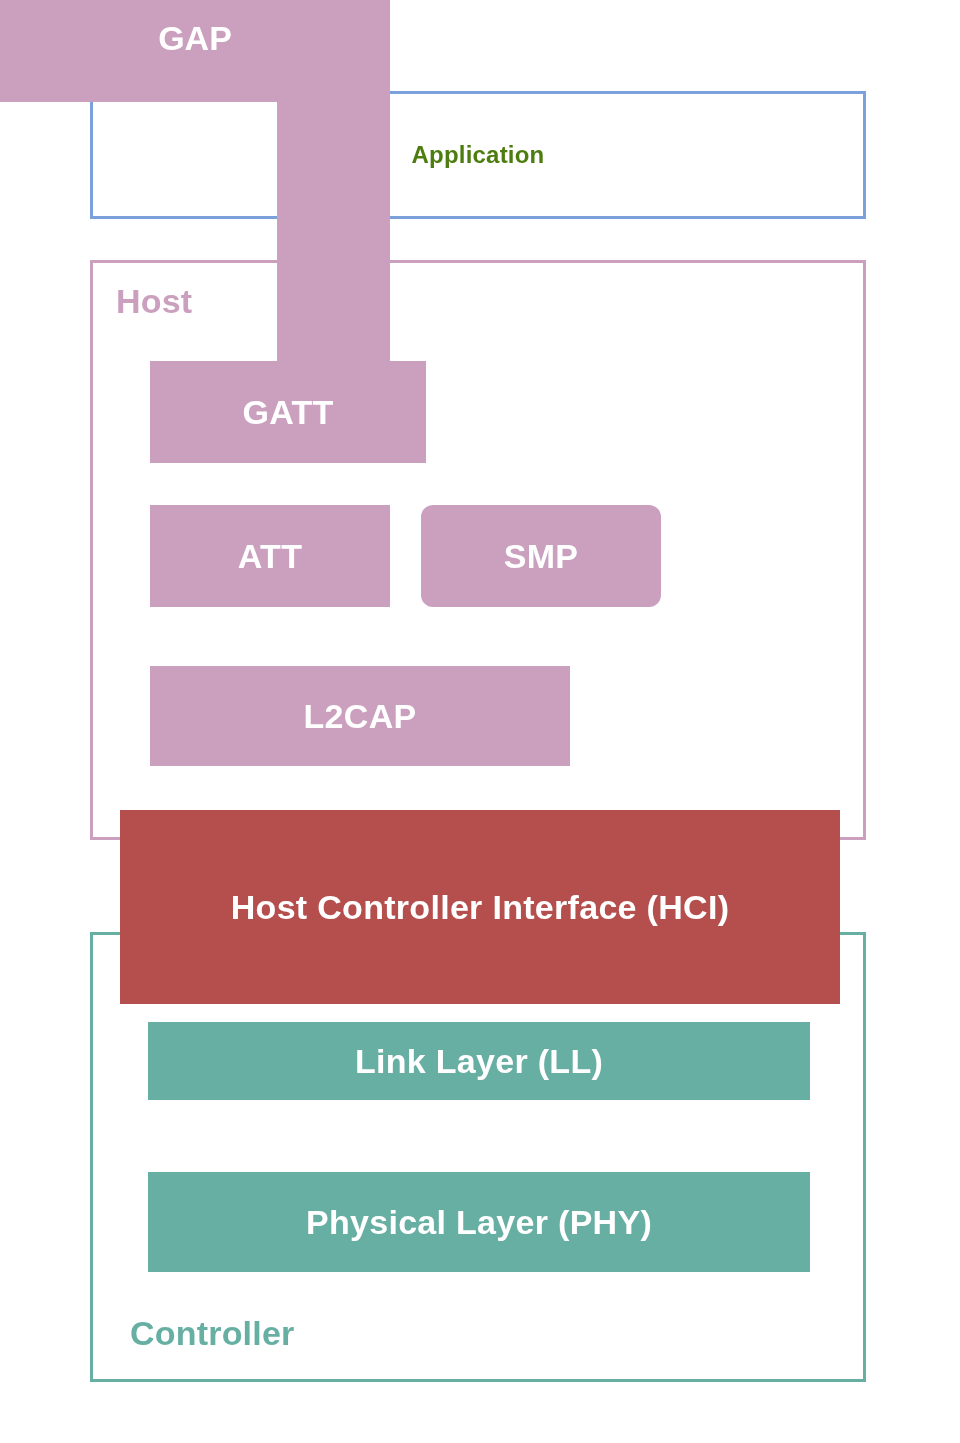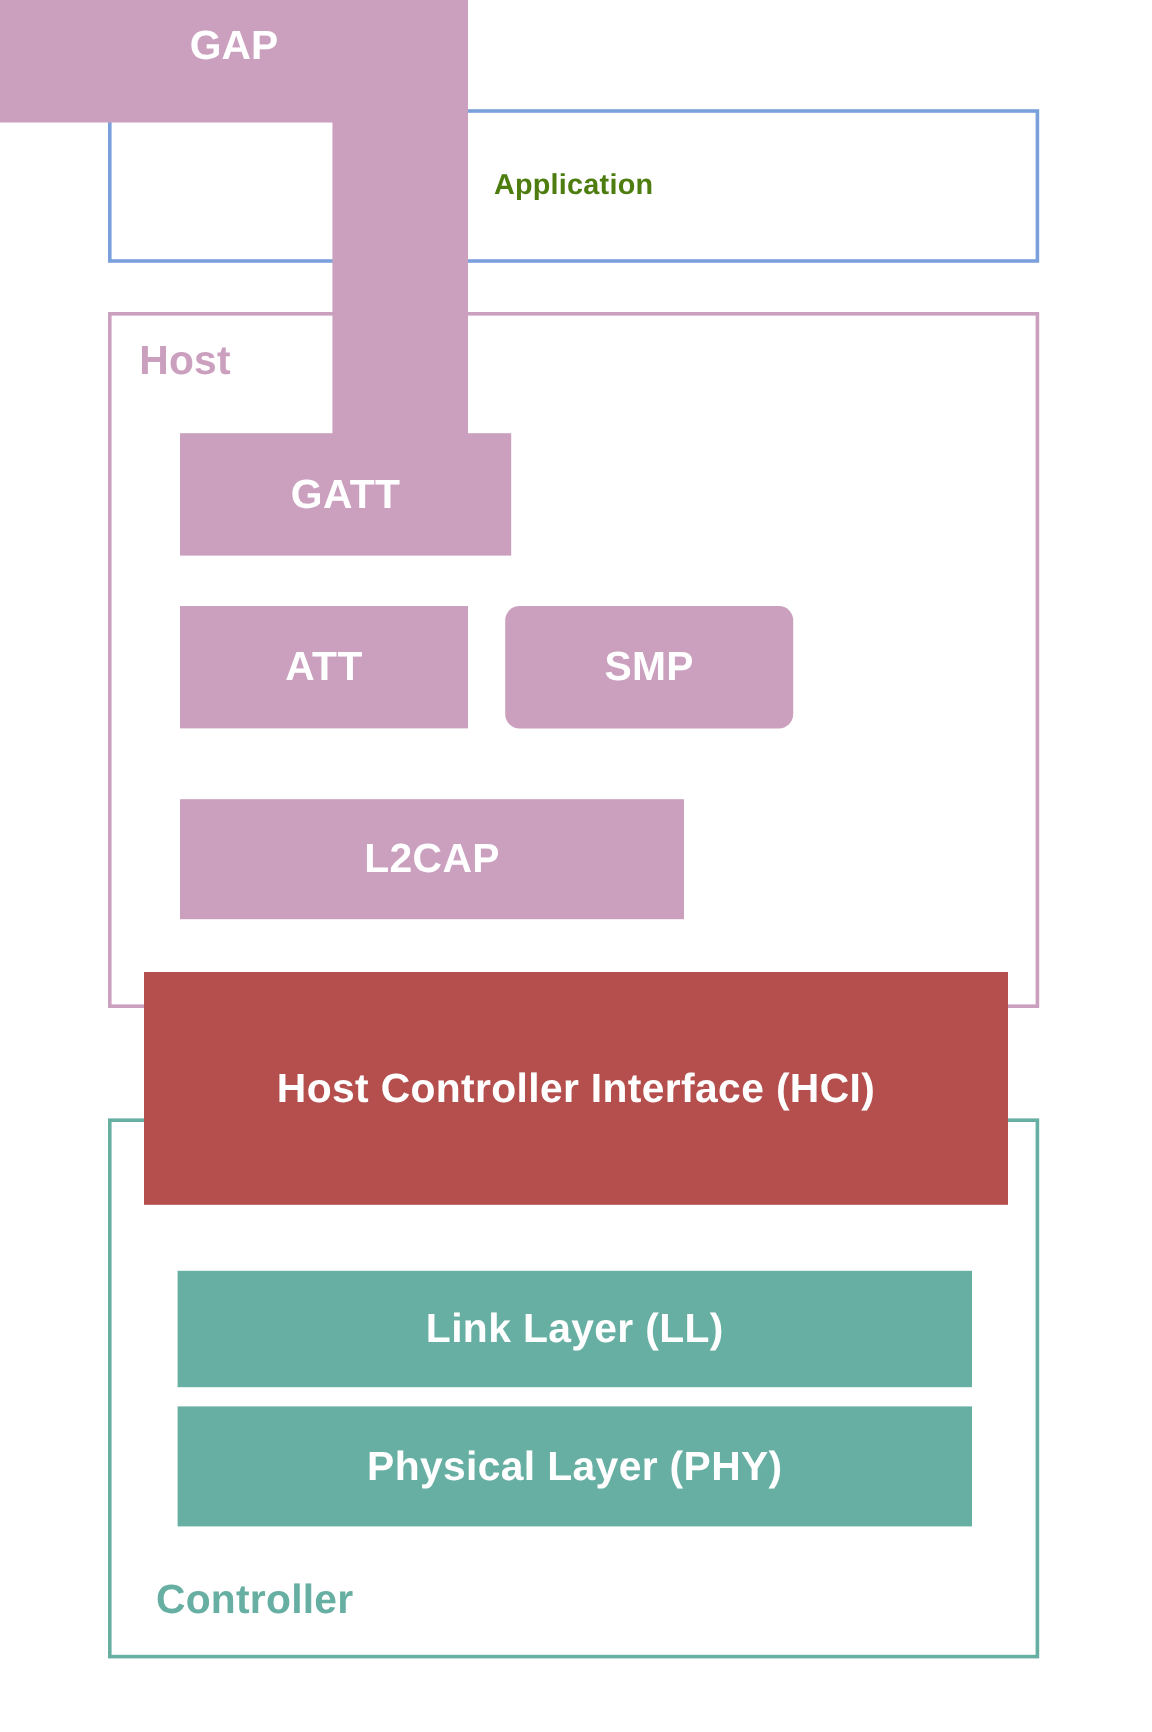--- a/index.html
+++ b/index.html
@@ -138,21 +138,21 @@
     left: 120px;
     top: 810px;
     width: 720px;
     height: 194px;
     font-size: 34px;
     z-index: 5;
   }
 
   
   .block-ll {
-    left: 148px;  top: 1022px;  width: 662px;  height: 97px; margin-top: 37px;
+    left: 148px;  top: 1022px;  width: 662px;  height: 78px;
   }
   .block-phy {
     left: 148px;  top: 1172px;  width: 662px;  height: 100px;
   }
 </style>
 </head>
 <body>
 
 <div id="stack-diagram">
 

